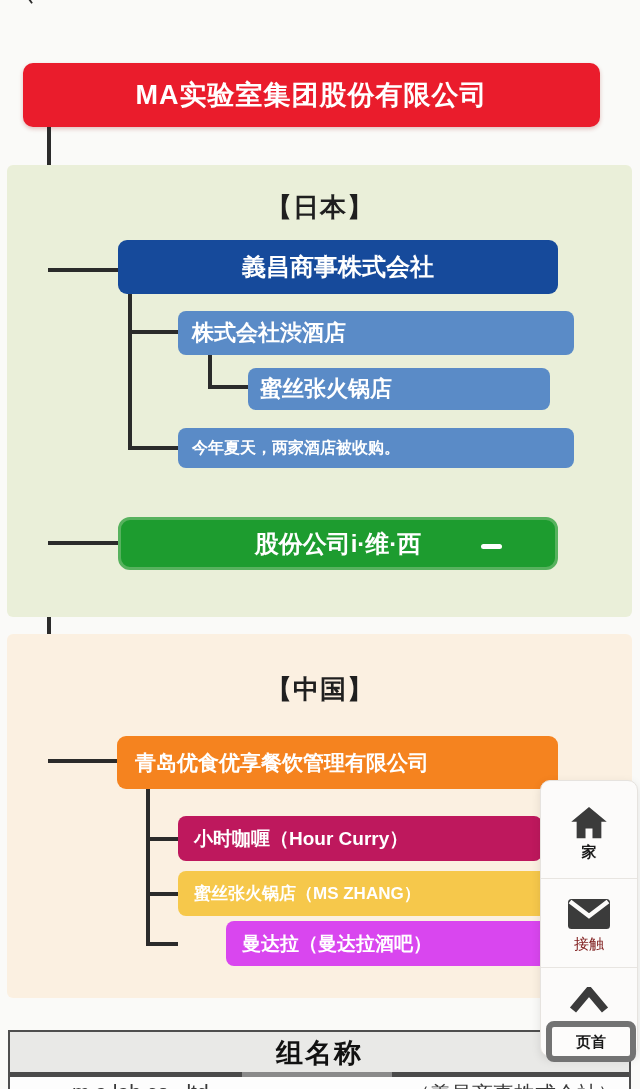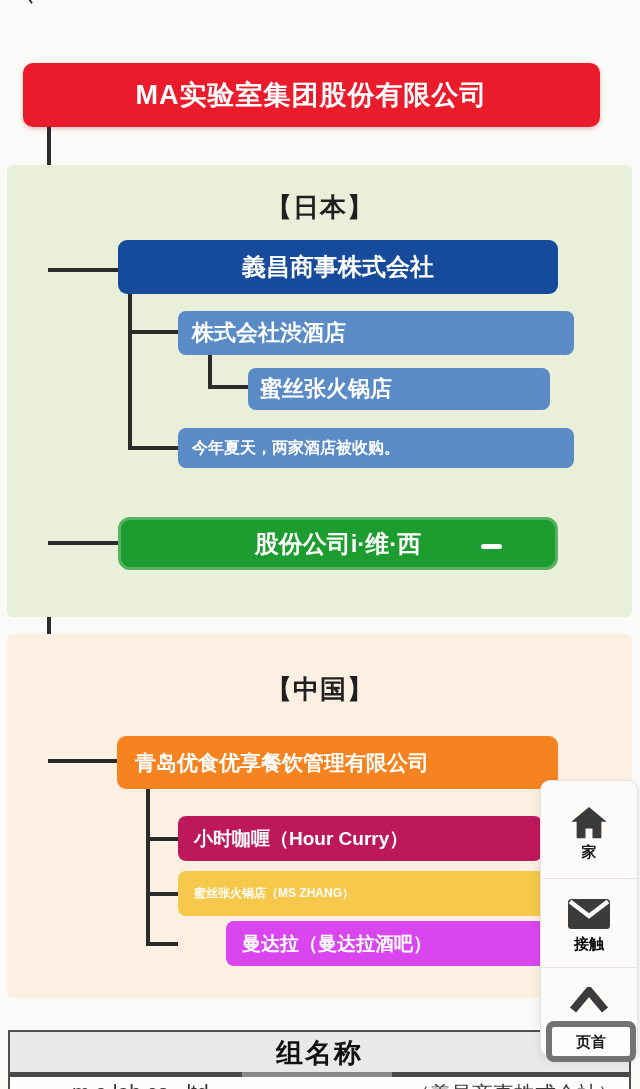--- a/index.html
+++ b/index.html
@@ -13,21 +13,21 @@
   .banner{position:absolute;left:23px;top:63px;width:577px;height:64px;border-radius:10px;
           color:#fff;font-size:27px;font-weight:bold;text-align:center;line-height:64px;letter-spacing:1px;
           box-shadow:0 2px 4px rgba(150,20,20,.25);}
   .ivc-dash{position:absolute;left:360px;top:24px;width:21px;height:5px;background:#fff;border-radius:3px;}
   
   .panel{position:absolute;left:540px;top:780px;width:96px;height:275px;background:#fcfbfa;
          border:1px solid #e6e3df;border-radius:10px;box-shadow:0 3px 10px rgba(0,0,0,.10);z-index:9;}
   .panel .divider{position:absolute;left:0;right:0;height:1px;background:#e8e5e1;}
   .picon{position:absolute;left:0;right:0;display:flex;justify-content:center;}
   .plabel{position:absolute;left:0;right:0;text-align:center;font-size:15px;color:#1a1a1a;font-weight:bold;}
-  .plabel.faint{color:#000000;font-weight:bold;}
+  .plabel.faint{color:#7f1d1d;font-weight:normal;}
   .top-chip{position:absolute;left:5px;top:240px;width:78px;height:29px;border:6px solid #737373;border-radius:8px;
             background:#fdfcfb;text-align:center;line-height:29px;font-size:15px;font-weight:bold;color:#1a1a1a;}
   
   .gtable{position:absolute;left:8px;top:1030px;width:619px;height:70px;border:2px solid #4f4f4f;background:#fdfdfd;z-index:4;}
   .gtable .thead{height:40px;background:#e9e9e7;text-align:center;line-height:42px;font-size:27px;font-weight:bold;color:#111;letter-spacing:2px;}
   .gtable .thead-border{position:relative;height:5px;background:#8a8a8a;}
   .gtable .thead-border .seg{position:absolute;top:0;height:5px;background:#4a4a4a;}
   .gtable .prow{display:flex;justify-content:space-between;padding:3px 10px 0 62px;font-size:21px;color:#3a3a3a;white-space:nowrap;}
   .frag{position:absolute;left:24px;top:-6px;font-size:14px;color:#2b2b2b;font-weight:bold;}
 </style>
@@ -70,21 +70,21 @@
 
   <div class="conn" style="left:48px;top:759px;width:70px;height:4px;z-index:2;"></div>
   <div class="node" style="left: 117px; top: 736px; width: 423px; height: 53px; font-size: 21px; line-height: 53px; padding-left: 18px; border-radius: 9px; z-index: 3; background-color: rgb(245, 131, 31);">青岛优食优享餐饮管理有限公司</div>
 
   <div class="conn" style="left:146px;top:789px;width:4px;height:157px;z-index:2;"></div>
 
   <div class="conn" style="left:146px;top:837px;width:32px;height:4px;z-index:2;"></div>
   <div class="node" style="left: 178px; top: 816px; width: 348px; height: 45px; font-size: 19px; line-height: 45px; padding-left: 16px; border-radius: 8px; z-index: 3; background-color: #be185d;">小时咖喱（Hour Curry）</div>
 
   <div class="conn" style="left:146px;top:892px;width:32px;height:4px;z-index:2;"></div>
-  <div class="node" style="left: 178px; top: 871px; width: 362px; height: 45px; font-size: 12px; line-height: 45px; padding-left: 16px; border-radius: 8px; z-index: 3; background-color: rgb(246, 200, 75);">蜜丝张火锅店（MS ZHANG）</div>
+  <div class="node" style="left: 178px; top: 871px; width: 362px; height: 45px; font-size: 17px; line-height: 45px; padding-left: 16px; border-radius: 8px; z-index: 3; background-color: rgb(246, 200, 75);">蜜丝张火锅店（MS ZHANG）</div>
 
   <div class="conn" style="left:146px;top:942px;width:32px;height:4px;z-index:2;"></div>
   <div class="node" style="left: 178px; top: 921px; width: 343px; height: 45px; font-size: 19px; line-height: 45px; padding-left: 16px; border-radius: 8px; z-index: 3; background-color: #d946ef; margin-left: 48px;">曼达拉（曼达拉酒吧）</div>
 
   <div class="gtable">
     <div class="thead">组名称</div>
     <div class="thead-border">
       <span class="seg" style="left:0;width:232px;"></span>
       <span class="seg" style="left:382px;right:0;"></span>
     </div>

